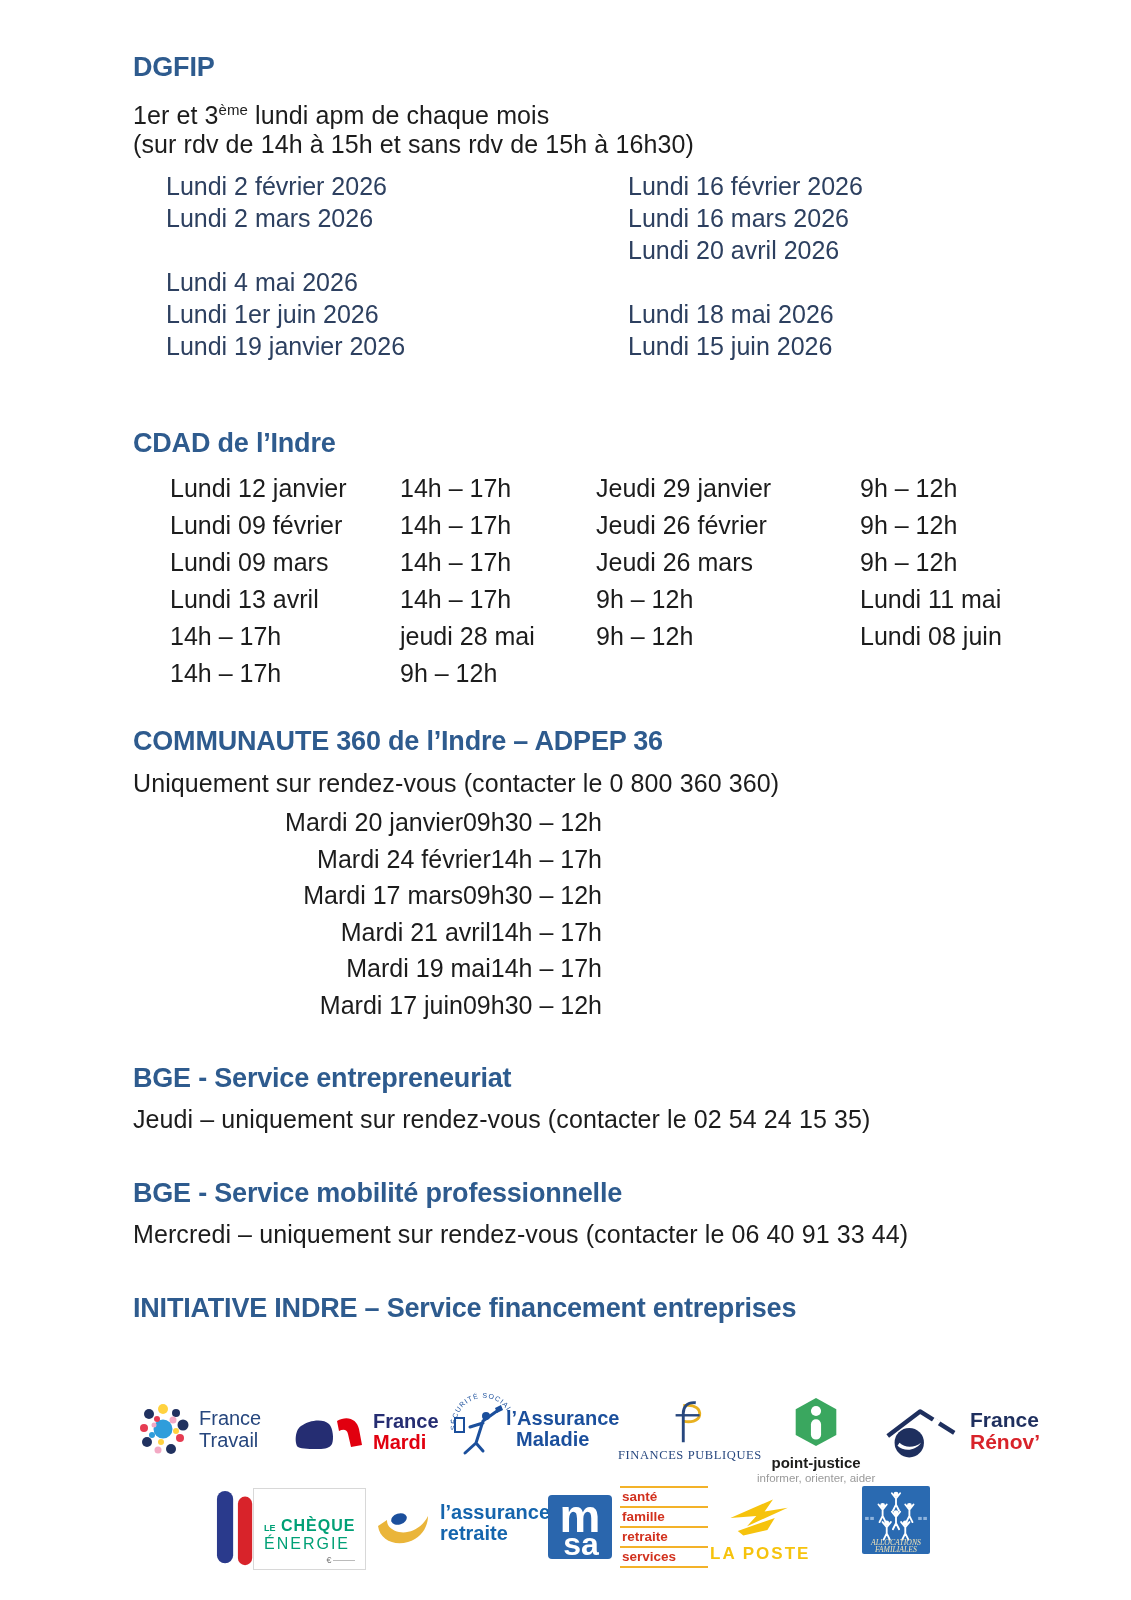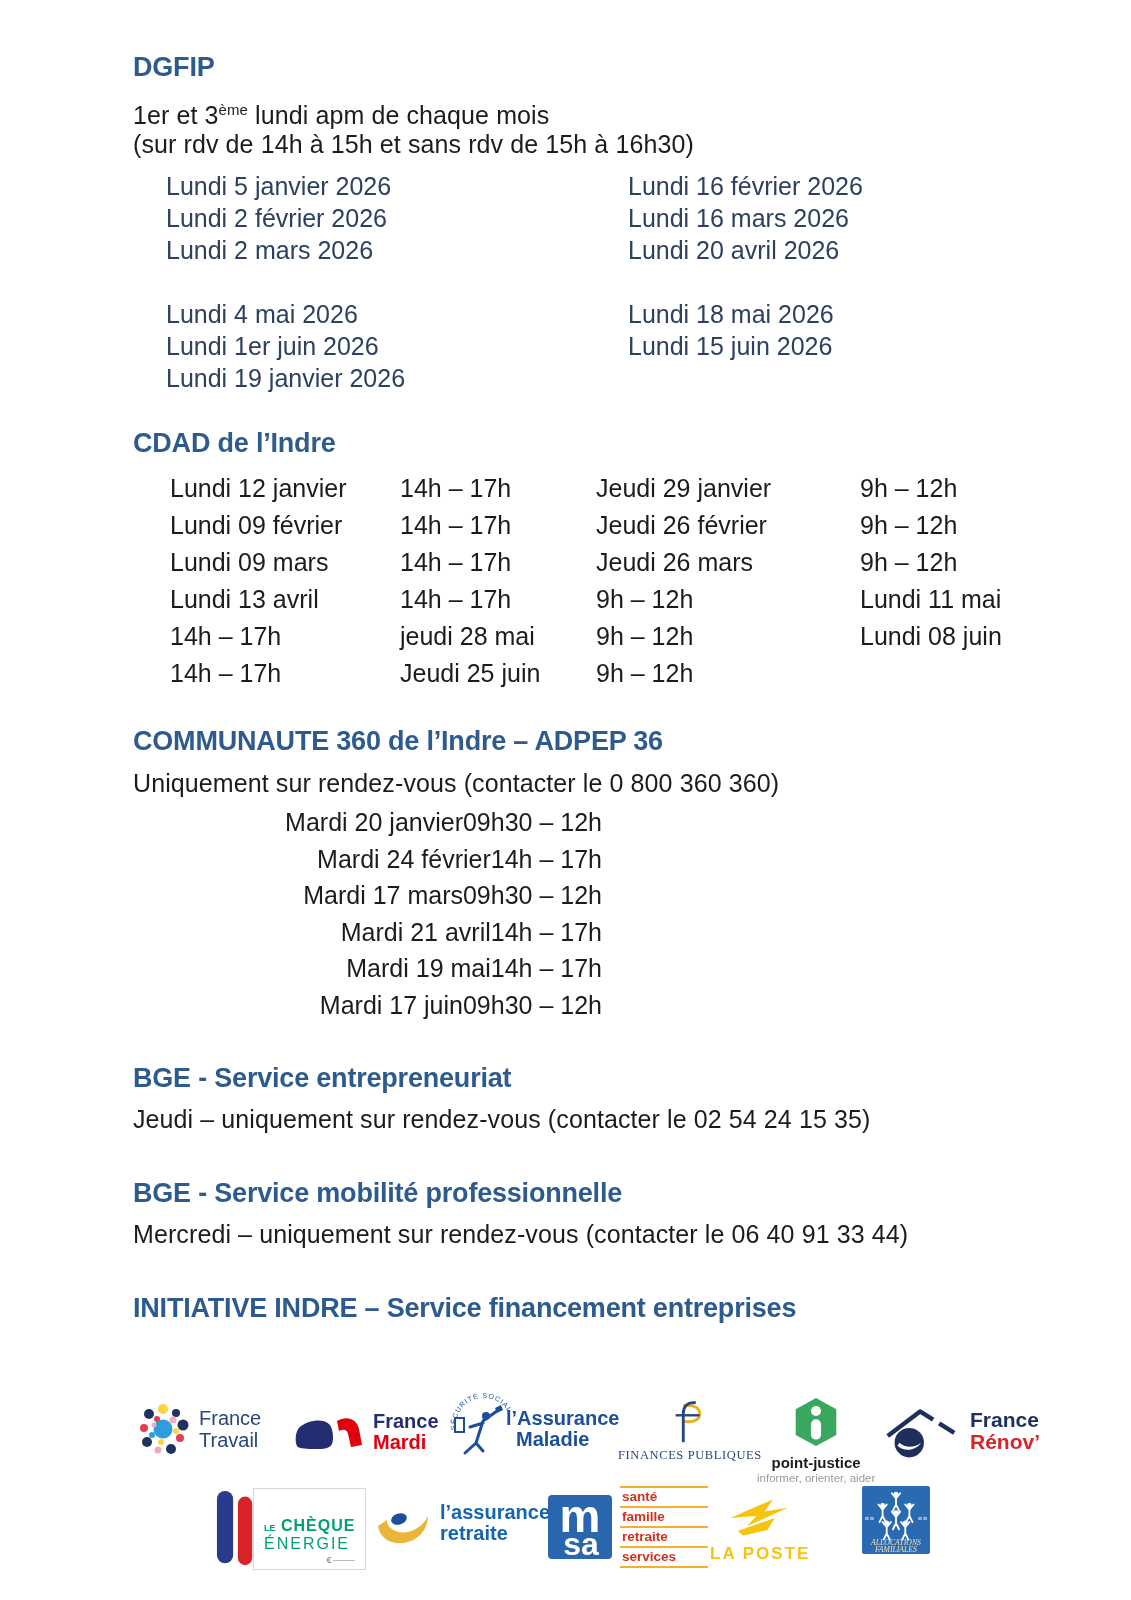--- a/index.html
+++ b/index.html
@@ -46,21 +46,20 @@
 </head>
 <body>
 
 <div class="page">
 
   <div class="abs h" style="left:133px;top:52px;">DGFIP</div>
   <div class="abs t" style="left:133px;top:92px;"><span>1er et 3</span><sup class="sm">ème</sup><span> lundi apm de chaque mois</span></div>
   <div class="abs t" style="left:133px;top:127px;">(sur rdv de 14h à 15h et sans rdv de 15h à 16h30)</div>
 
   <div class="abs datecol" style="left:166px;top:170px;">
-    <div>Lundi 5 janvier 2026</div>
     <div>Lundi 2 février 2026</div>
     <div>Lundi 2 mars 2026</div>
     <div></div>
     <div>Lundi 4 mai 2026</div>
     <div>Lundi 1er juin 2026</div>
     <div>Lundi 19 janvier 2026</div>
   </div>
   <div class="abs datecol" style="left:628px;top:170px;">
     <div>Lundi 16 février 2026</div>
     <div>Lundi 16 mars 2026</div>
@@ -87,21 +86,20 @@
       <span>9h – 12h</span>
     <span>Lundi 13 avril</span>
       <span>14h – 17h</span>
       <span>9h – 12h</span>
     <span>Lundi 11 mai</span>
       <span>14h – 17h</span>
       <span>jeudi 28 mai</span>
       <span>9h – 12h</span>
     <span>Lundi 08 juin</span>
       <span>14h – 17h</span>
-      <span>Jeudi 25 juin</span>
       <span>9h – 12h</span>
   </div>
 
   <div class="abs h" style="left:133px;top:726px;">COMMUNAUTE 360 de l’Indre – ADPEP 36</div>
   <div class="abs t" style="left:133px;top:766px;">Uniquement sur rendez-vous (contacter le 0 800 360 360)</div>
   <div class="abs" style="left:175px;top:804px;">
     <div class="comm-row">
         <span>Mardi 20 janvier</span>
         <span>09h30 – 12h</span>
       </div>

